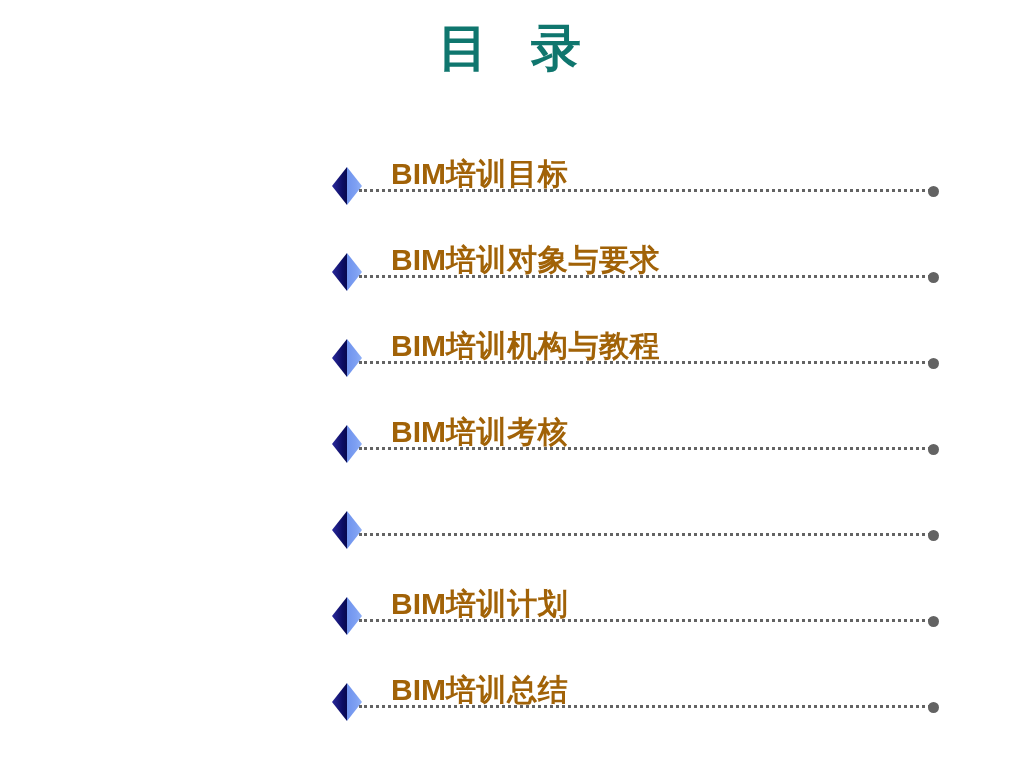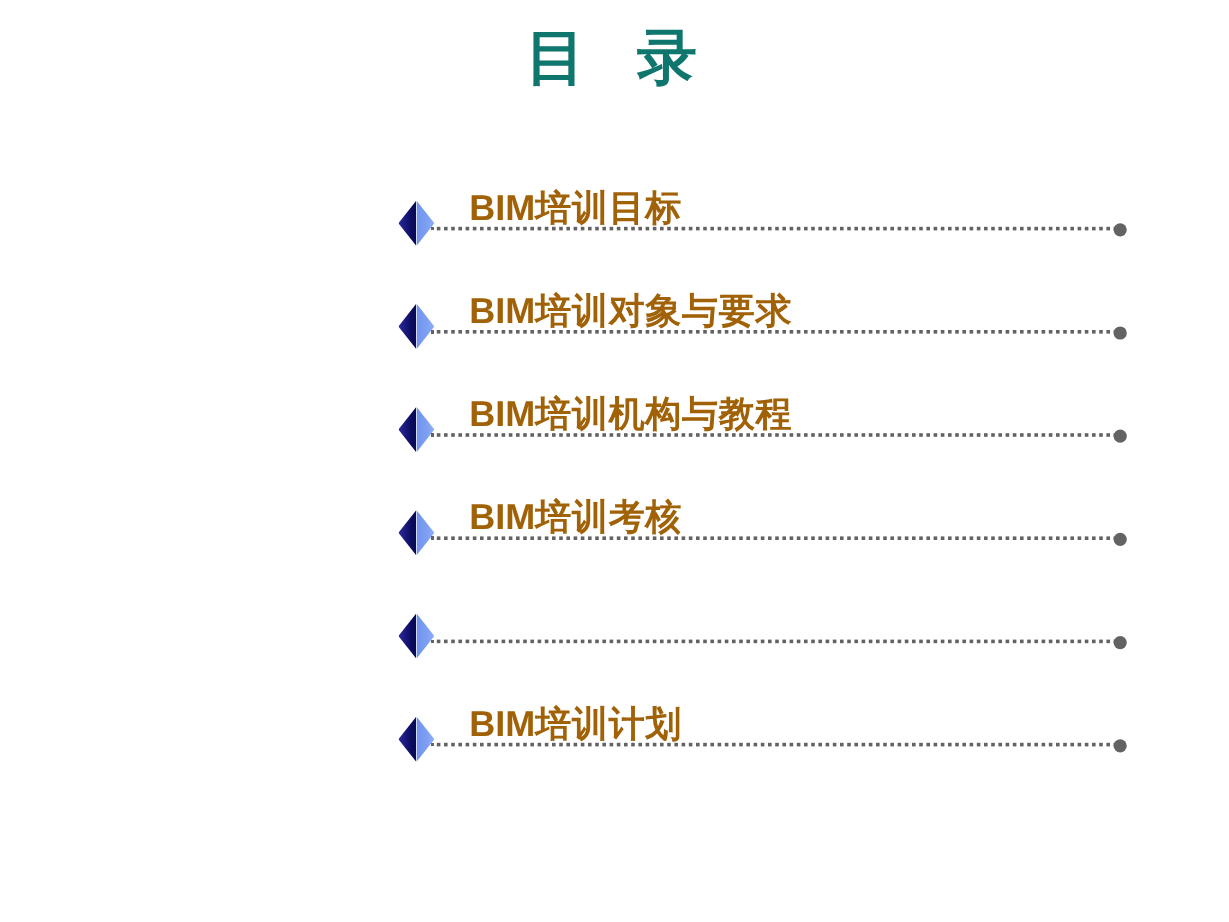--- a/index.html
+++ b/index.html
@@ -190,15 +190,26 @@
         <div class="half-left"></div>
         <div class="half-right"></div>
       </div>
       <div class="leader"></div>
       <div class="leader-dot"></div>
       <div class="toc-label">
         <span>BIM</span><span class="cjk">培训计划</span>
       </div>
     </div>
 
+    <div class="toc-item">
+      <div class="bullet">
+        <div class="half-left"></div>
+        <div class="half-right"></div>
+      </div>
+      <div class="leader"></div>
+      <div class="leader-dot"></div>
+      <div class="toc-label">
+        <span>BIM</span><span class="cjk">培训总结</span>
+      </div>
+    </div>
 
   </div>
 </div>
 
 </body></html>

